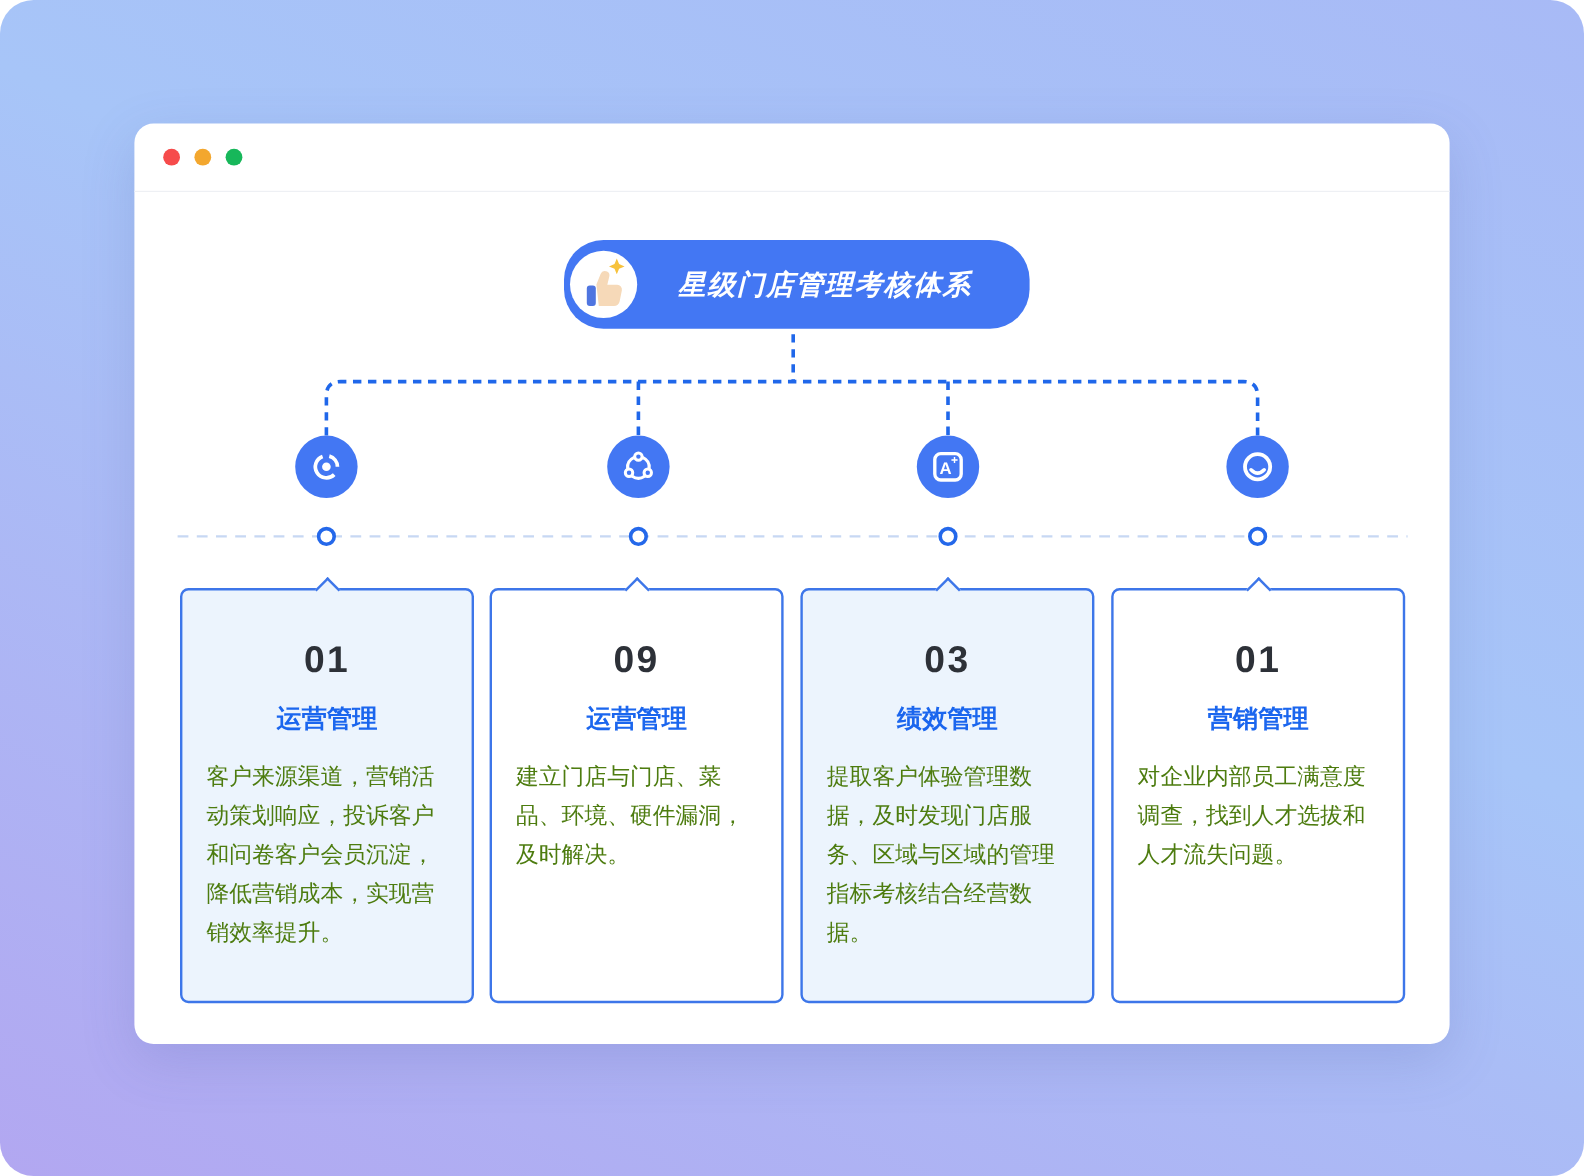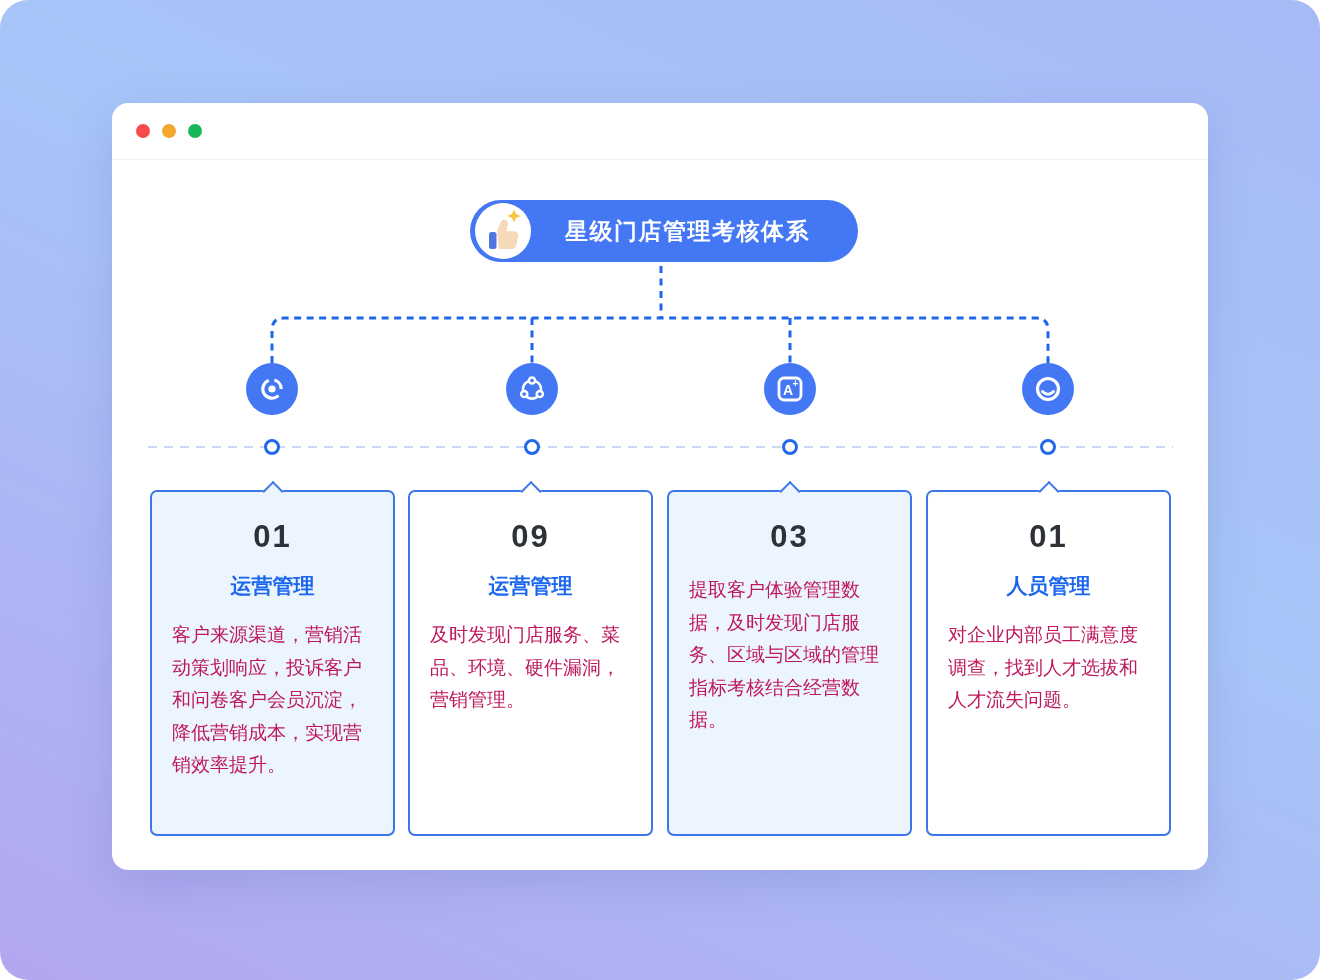--- a/index.html
+++ b/index.html
@@ -15,47 +15,47 @@
 
   .titlebar { position:absolute; left:0; top:0; right:0; height:57px;
     border-bottom:1px solid #eef0f4; display:flex; align-items:center;
     padding-left:24px; gap:12px; }
   .dot { width:14px; height:14px; border-radius:50%; }
   .dot.red    { background:#f64b4b; }
   .dot.yellow { background:#f3a72e; }
   .dot.green  { background:#17b75a; }
 
   
-  .pill { position:absolute; left:358px; top:97px; height:62px; width:388px;
-    background:#4377f3; border-radius:33px; display:flex; align-items:center; }
+  .pill { position:absolute; left:358px; top:97px; height:74px; width:388px;
+    background:#4377f3; border-radius:33px; display:flex; align-items:center;font-style:italic; }
   .pill-badge { width:56px; height:56px; border-radius:50%; background:#fff;
     margin-left:5px; display:flex; align-items:center; justify-content:center;
     flex:0 0 auto; }
   .pill-title { flex:1; text-align:center; color:#fff; font-size:23px;
     font-weight:700; letter-spacing:1.5px; padding-right:14px; }
 
   svg.connectors { position:absolute; inset:0; pointer-events:none; }
 
   
   .node-icon { position:absolute; width:52px; height:52px; border-radius:50%;
     background:#4377f3; display:flex; align-items:center; justify-content:center; }
 
   
   .card { position:absolute; top:387px; width:245px; height:346px;
     border:2px solid #3d76e9; border-radius:7px; background:#ffffff;
     text-align:center; }
   .card.tint { background:#ecf4fd; }
   .card::before { content:""; position:absolute; top:-8px; left:50%;
     width:13px; height:13px; transform:translateX(-50%) rotate(45deg);
     background:inherit; border-left:2px solid #3d76e9; border-top:2px solid #3d76e9; }
-  .card-number { margin-top:27px; font-size:31px; font-weight:800;
+  .card-number { margin-top:40px; font-size:31px; font-weight:800;
     color:#2d3138; letter-spacing:2px; }
   .card-title { margin-top:17px; font-size:21px; font-weight:700; color:#1b66ee; }
   .card-desc { margin-top:19px; padding:0 20px; font-size:19px;
-    line-height:32.5px; color:#be185d; text-align:left; }
+    line-height:32.5px; color:#4d7c0f; text-align:left; }
 </style>
 </head>
 <body>
 
 <div class="stage">
   <div class="window">
 
     <div class="titlebar">
       <span class="dot red"></span>
       <span class="dot yellow"></span>
@@ -122,26 +122,27 @@
     </div>
 
     <div class="card tint" style="left:38px;">
       <div class="card-number">01</div>
       <div class="card-title">运营管理</div>
       <div class="card-desc">客户来源渠道，营销活动策划响应，投诉客户和问卷客户会员沉淀，降低营销成本，实现营销效率提升。</div>
     </div>
     <div class="card" style="left:296px;">
       <div class="card-number">09</div>
       <div class="card-title">运营管理</div>
-      <div class="card-desc">及时发现门店服务、菜品、环境、硬件漏洞，营销管理。</div>
+      <div class="card-desc">建立门店与门店、菜品、环境、硬件漏洞，及时解决。</div>
     </div>
     <div class="card tint" style="left:555px;">
       <div class="card-number">03</div>
+      <div class="card-title">绩效管理</div>
       <div class="card-desc">提取客户体验管理数据，及时发现门店服务、区域与区域的管理指标考核结合经营数据。</div>
     </div>
     <div class="card" style="left:814px;">
       <div class="card-number">01</div>
-      <div class="card-title">人员管理</div>
+      <div class="card-title">营销管理</div>
       <div class="card-desc">对企业内部员工满意度调查，找到人才选拔和人才流失问题。</div>
     </div>
 
   </div>
 </div>
 
 </body></html>

